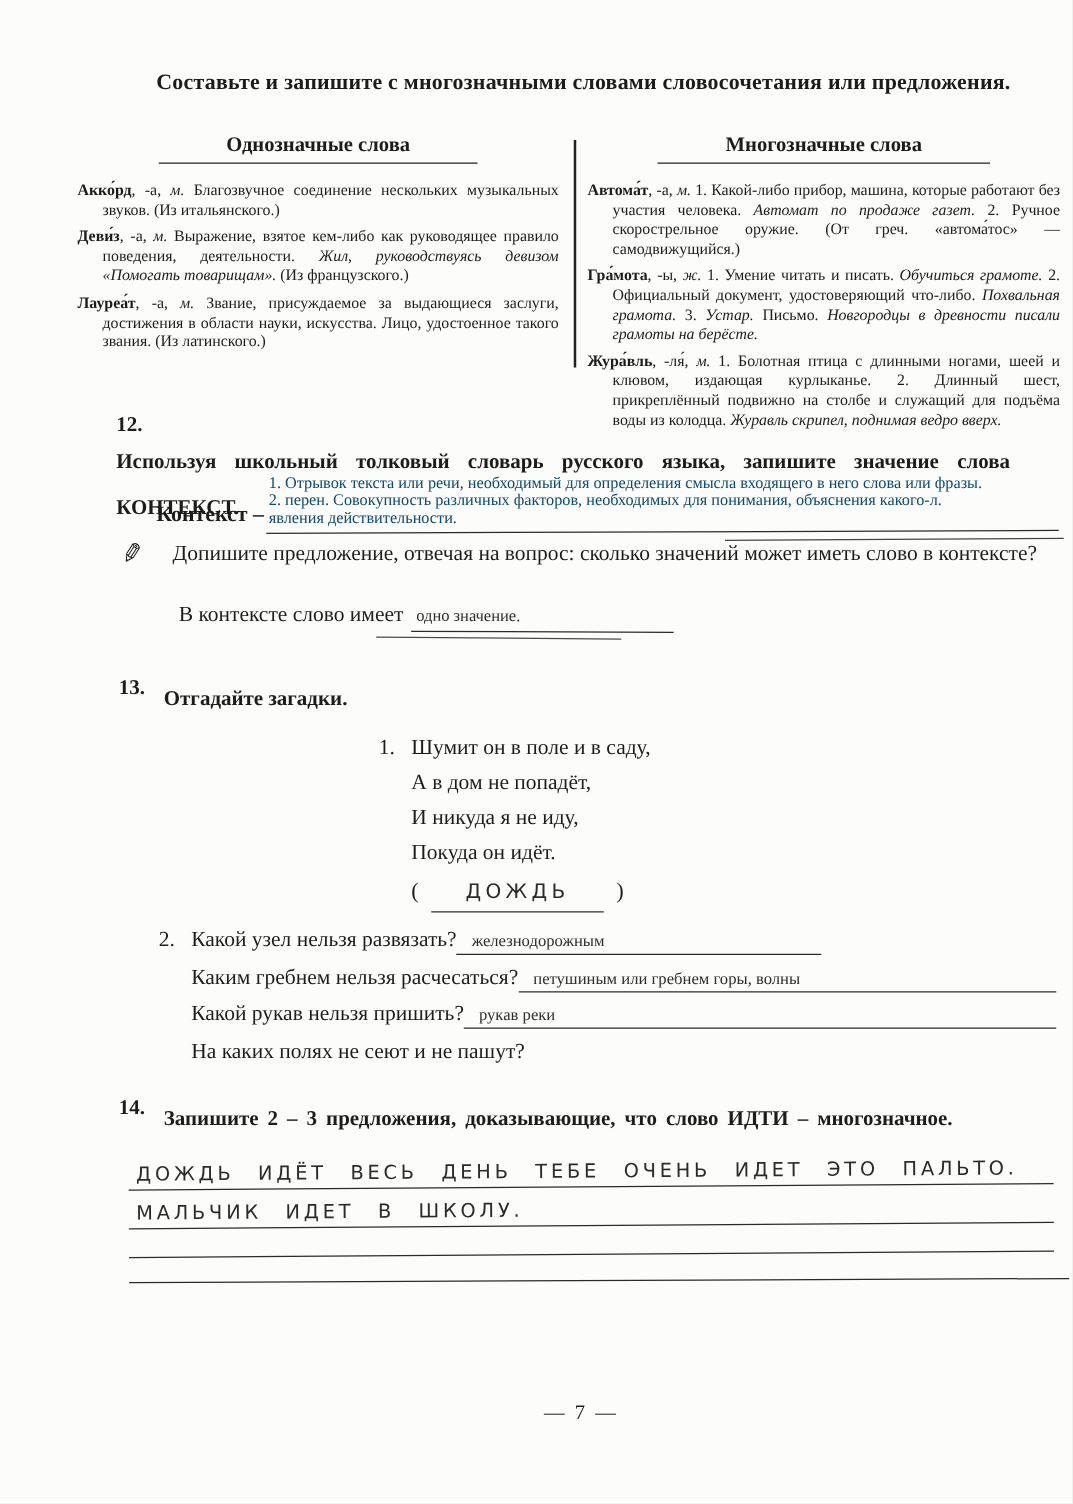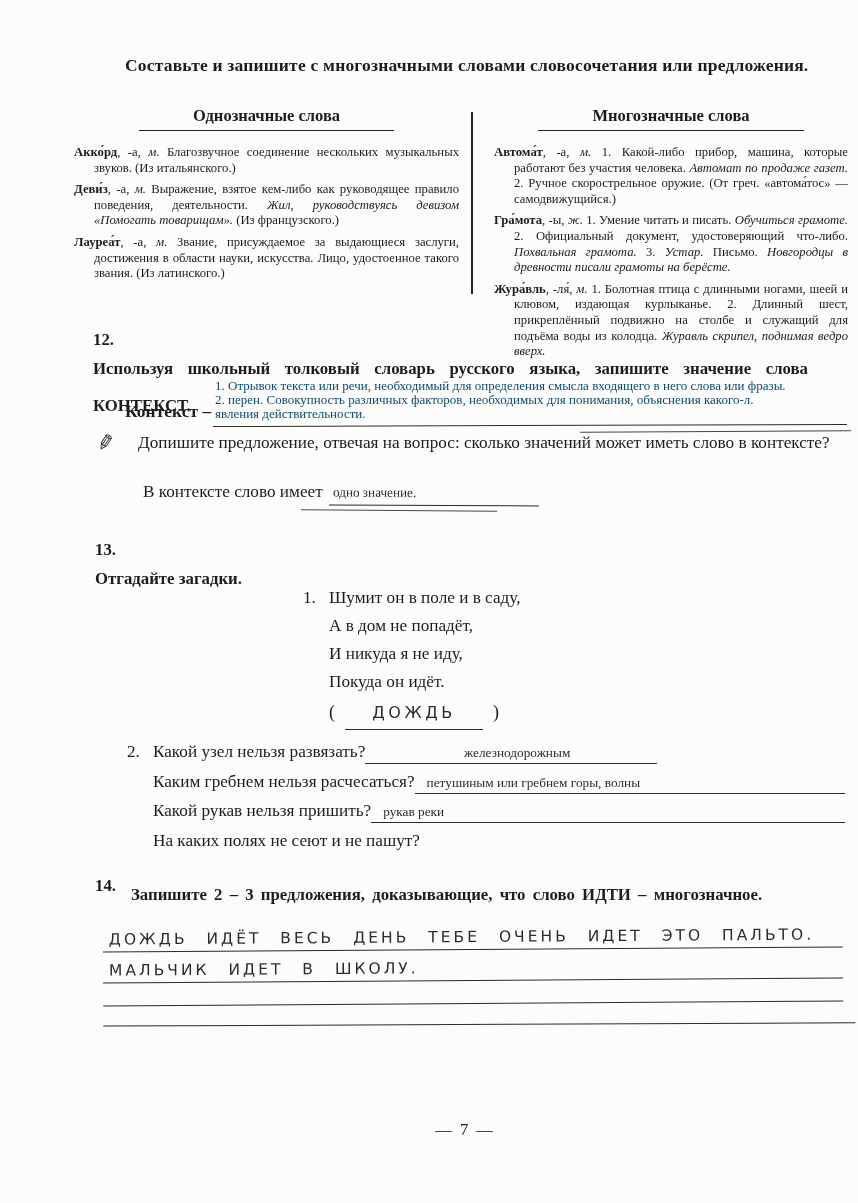--- a/index.html
+++ b/index.html
@@ -10,37 +10,37 @@
   }
   
   .intro{
     position:absolute; top:46px; left:85px; width:730px; margin:0;
     font-size:17.5px; line-height:38px; text-align:justify; text-indent:40px;
     font-weight:bold; letter-spacing:.2px;
   }
   
   .dict{position:absolute; top:106px; left:62px; width:786px; display:flex;}
   .dict-divider{width:2px; background:#222; height:182px; margin-top:6px; flex:none;}
-  .dict-col{box-sizing:border-box;margin-left:12px;}
+  .dict-col{box-sizing:border-box;}
   .dict-col.left{width:397px; padding-right:12px;}
   .dict-col.right{flex:1; padding-left:9px;}
   .dict-header{text-align:center; font-size:16.5px; font-weight:bold; height:33px;}
   .dict-header span{display:inline-block; border-bottom:1.6px solid #222; padding:0 54px 4px;}
   .entry{
     margin:6px 0 0; font-size:12.7px; line-height:15.6px;
     text-align:justify; padding-left:20px; text-indent:-20px;
   }
   .seg-b{font-weight:bold;}
   .seg-i{font-style:italic;}
   
   .task-heading{position:absolute; display:flex; font-weight:bold;}
   .tnum{flex:none; width:36px; font-size:16.8px;}
   .ttext{font-size:16.8px; line-height:37px; text-align:justify; margin:0;}
   #task12{top:330px; left:93px;flex-direction:column;} #task12 .ttext{width:715px;}
-  #h13{top:540px; left:95px;flex-direction:column;}
+  #h13{top:540px; left:95px;}
   #h14{top:876px; left:95px;} #h14 .ttext{width:716px; word-spacing:3px; white-space:nowrap;}
   #h15{top:1036px; left:95px;} #h15 .ttext{width:712px;}
   
   .kontekst{position:absolute; top:379px; left:125px; width:722px;}
   .k-label{position:absolute; left:0; top:22px; font-size:17.5px; font-weight:bold;}
   .k-lines{margin-left:90px; font-size:13px; line-height:14px; color:#0c4a6e;font-family:Liberation Serif, serif;}
   .k-rule{position:absolute; left:88px; right:0; top:46px; border-top:1.6px solid #2b2b2b; transform:rotate(-.2deg);}
   .k-rule2{position:absolute; left:455px; right:-4px; top:52px; border-top:1.2px solid #454545; transform:rotate(-.3deg);}
   
   .dopishite{position:absolute; top:431px; left:100px; width:747px;}
@@ -67,21 +67,21 @@
   .r-blank{display:inline-block; width:138px; border-bottom:1.6px solid #2b2b2b; text-align:center; margin:0 10px; padding-bottom:2px;}
   .hand{font-family:"DejaVu Sans", sans-serif; text-transform:uppercase; color:#2b2b2b;}
   .r-blank .hand{font-size:16px; letter-spacing:3.5px;}
   
   .riddle2{position:absolute; top:742px; left:127px; width:718px;}
   .r2-row{display:flex; align-items:baseline; height:29.5px; font-size:17.2px;}
   .tnum2{flex:none; width:26px;}
   .r2-row.cont{padding-left:26px;}
   .q{flex:none; white-space:nowrap;}
   .a{flex:1; border-bottom:1.4px solid #2b2b2b; padding:0 0 2px 12px; font-size:13.3px; color:#2c2c2c;}
-  .r2-row.first .a{margin-right:188px;text-align:center;}
+  .r2-row.first .a{margin-right:188px;}
   
   .hw{position:absolute; top:916px; left:103px; width:740px; transform:rotate(-.4deg);}
   .hw-line{border-bottom:1.5px solid #2b2b2b; display:flex; align-items:flex-end; padding:0 0 3px 6px;}
   .hw-line:nth-child(1){height:30px;}
   .hw-line:nth-child(2){height:27px;}
   .hw-line:nth-child(3){height:19px;}
   .hw-line:nth-child(4){height:17px; width:calc(100% + 6px); transform:rotate(.15deg);}
   .hw .hand{font-size:15.5px; letter-spacing:3px; word-spacing:11px; white-space:nowrap;}
   
   .page-number{position:absolute; top:1120px; left:85px; width:760px; text-align:center; font-size:16.5px; letter-spacing:2px;}

